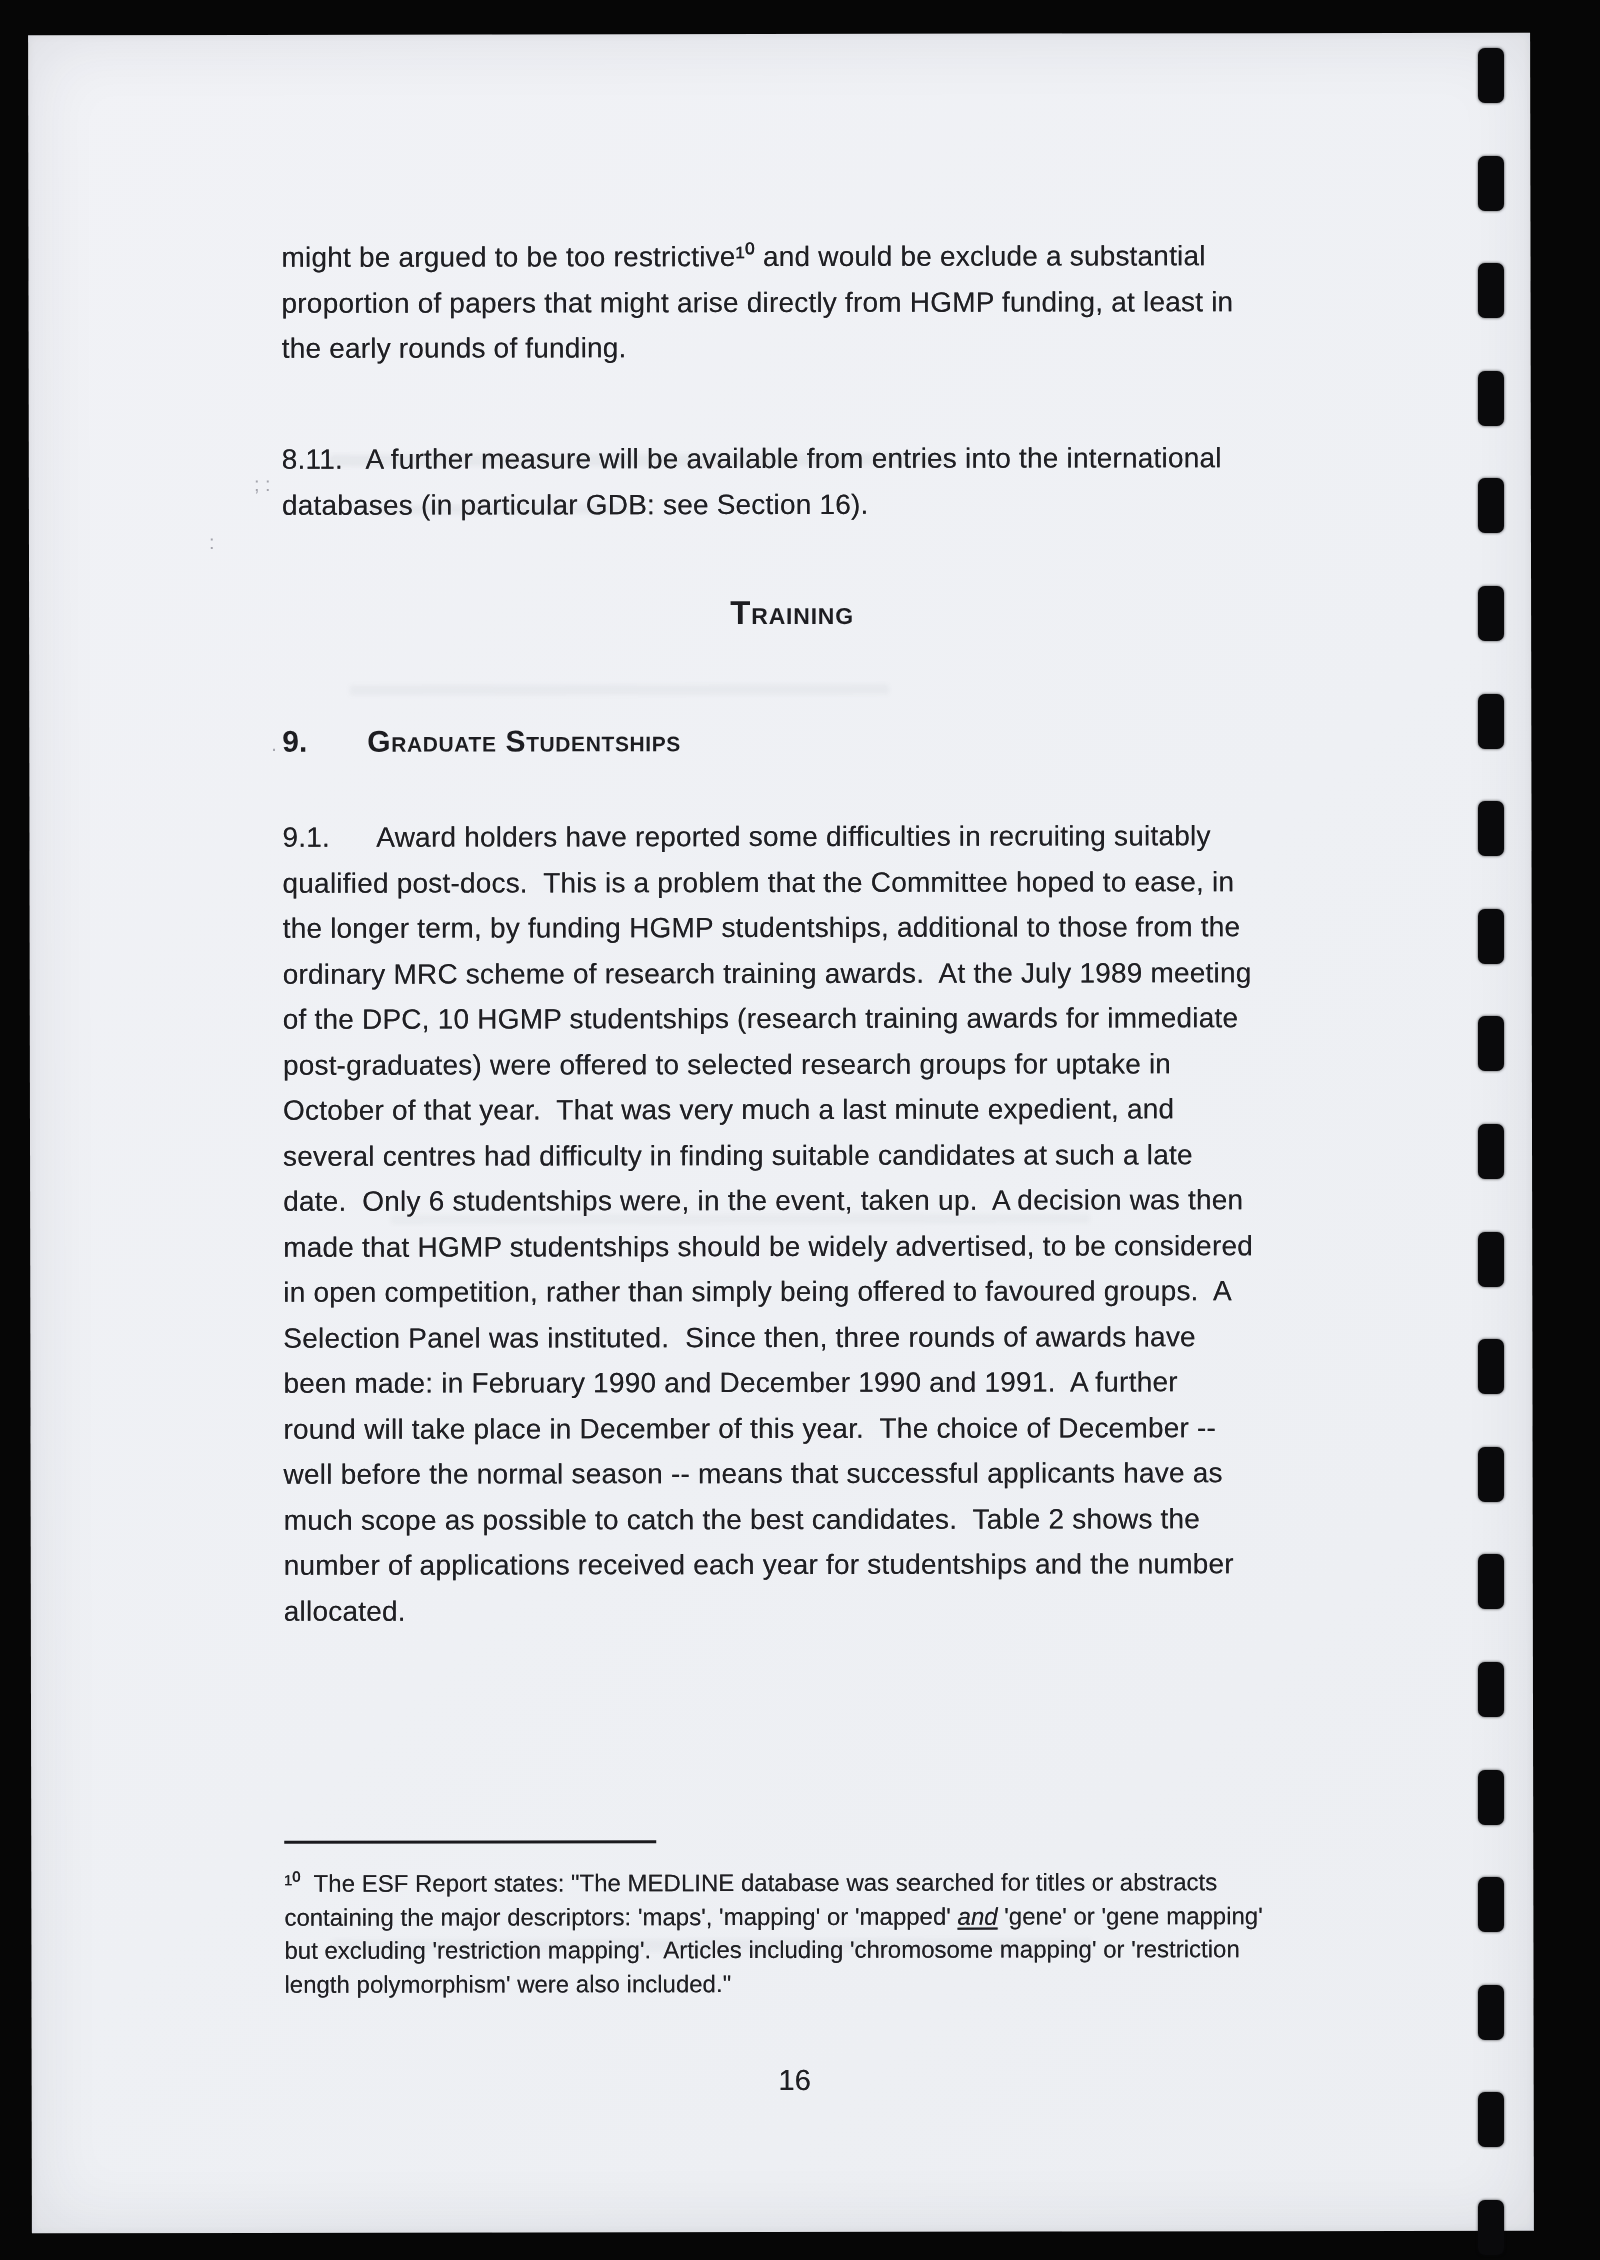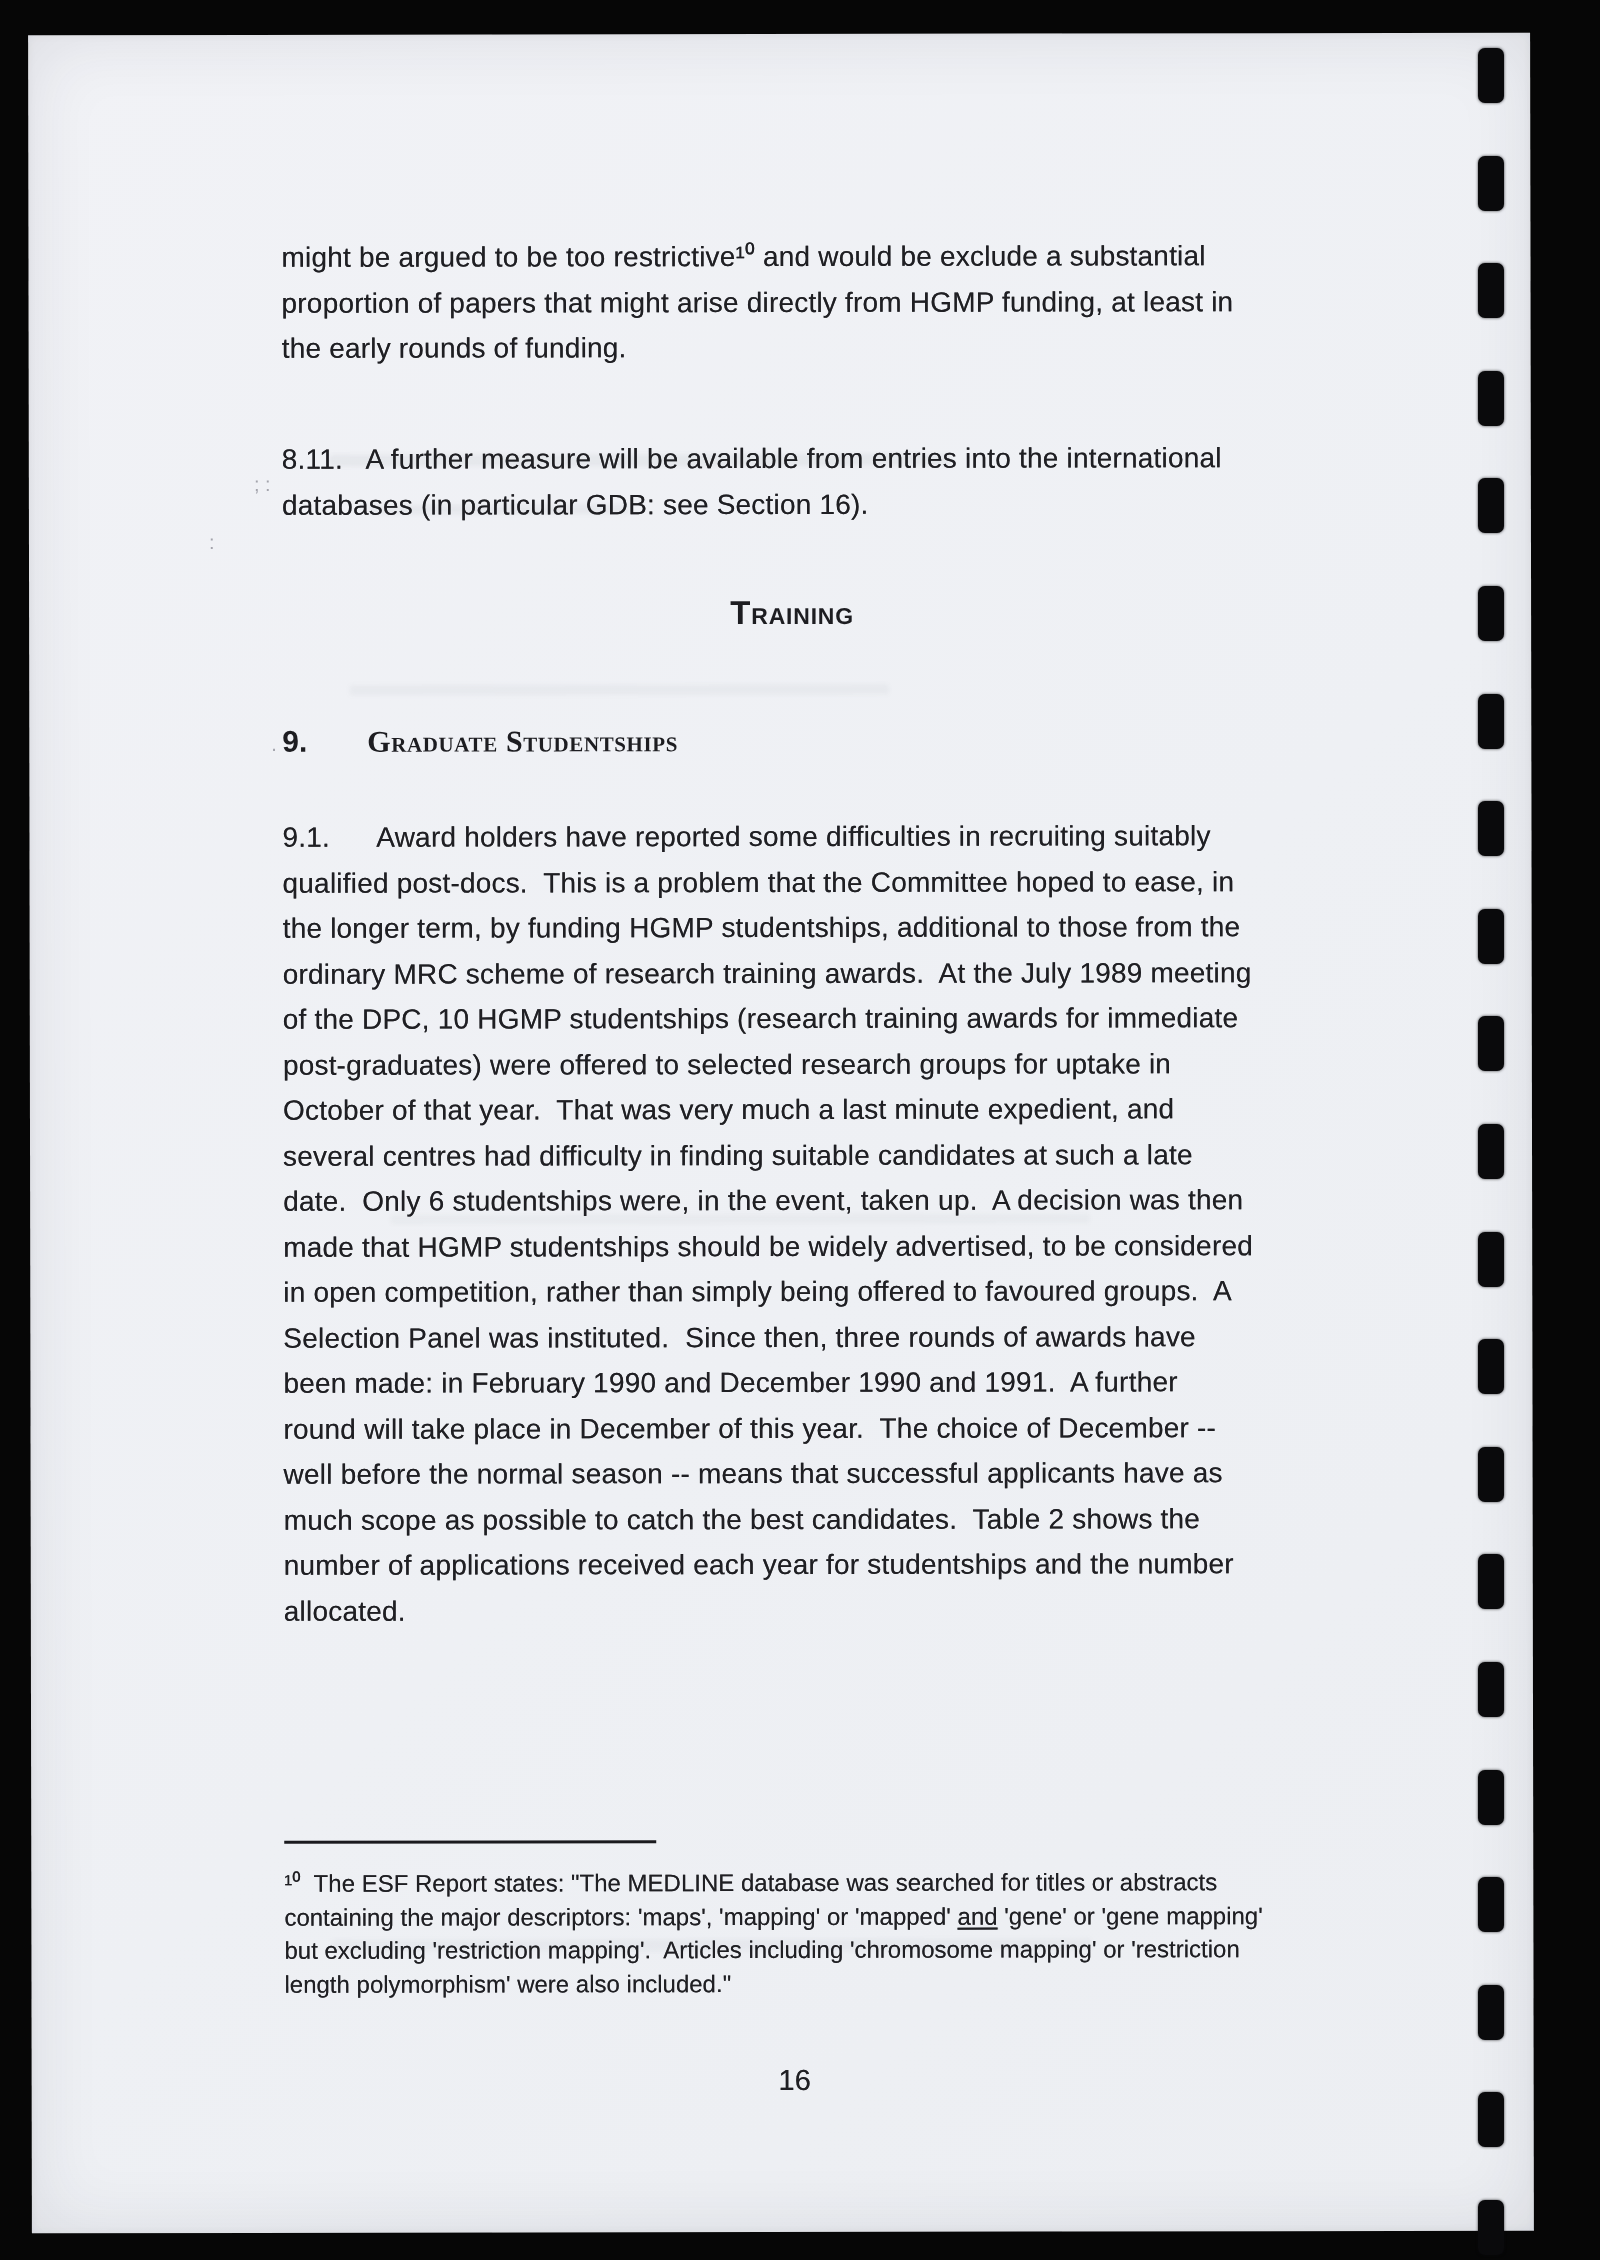--- a/index.html
+++ b/index.html
@@ -45,36 +45,35 @@
   .heading-sec9{
     position:absolute;top:690px;left:0;
     display:flex;align-items:baseline;
     font-size:30px;font-weight:600;
     color:#1d1d21;
   }
   .heading-sec9 .sec-title{
     margin-left:60px;
     font-variant:small-caps;
     letter-spacing:0.6px;
-    font-family:Liberation Serif, serif;
   }
   .para-91{top:780px;}
   .footnote-rule{
     position:absolute;top:1806px;left:0;
     width:372px;height:3px;
     background:#1a1a1e;
   }
   .footnote{
     position:absolute;top:1832px;left:0;width:1095px;
     font-size:24px;line-height:33.5px;
     color:#1f1f23;
     text-shadow:0 0 0.5px rgba(25,25,30,0.7);
   }
   .footnote .fline{white-space:pre-wrap;}
-  .footnote .u-and{text-decoration:underline;text-underline-offset:3px;}
+  .footnote .u-and{text-decoration:underline;text-underline-offset:3px;font-style:italic;}
   .page-number{
     position:absolute;top:2030px;left:0;width:1020px;
     text-align:center;
     font-size:29px;color:#1f1f23;
     text-shadow:0 0 0.5px rgba(25,25,30,0.7);
   }
   
   .binding-rail{
     position:absolute;left:1478px;top:40px;
     width:32px;height:2192px;

